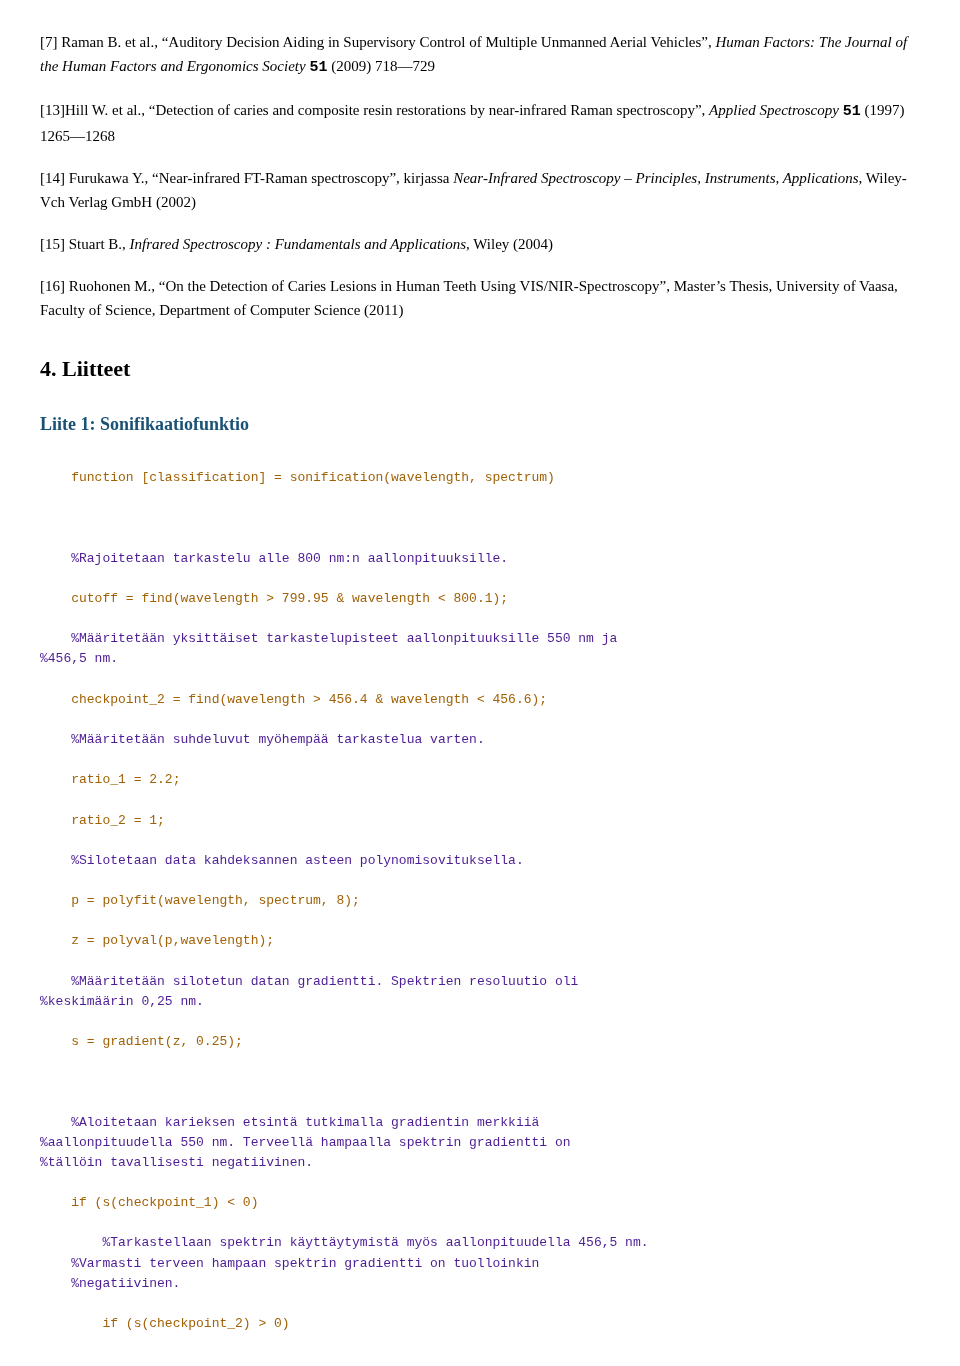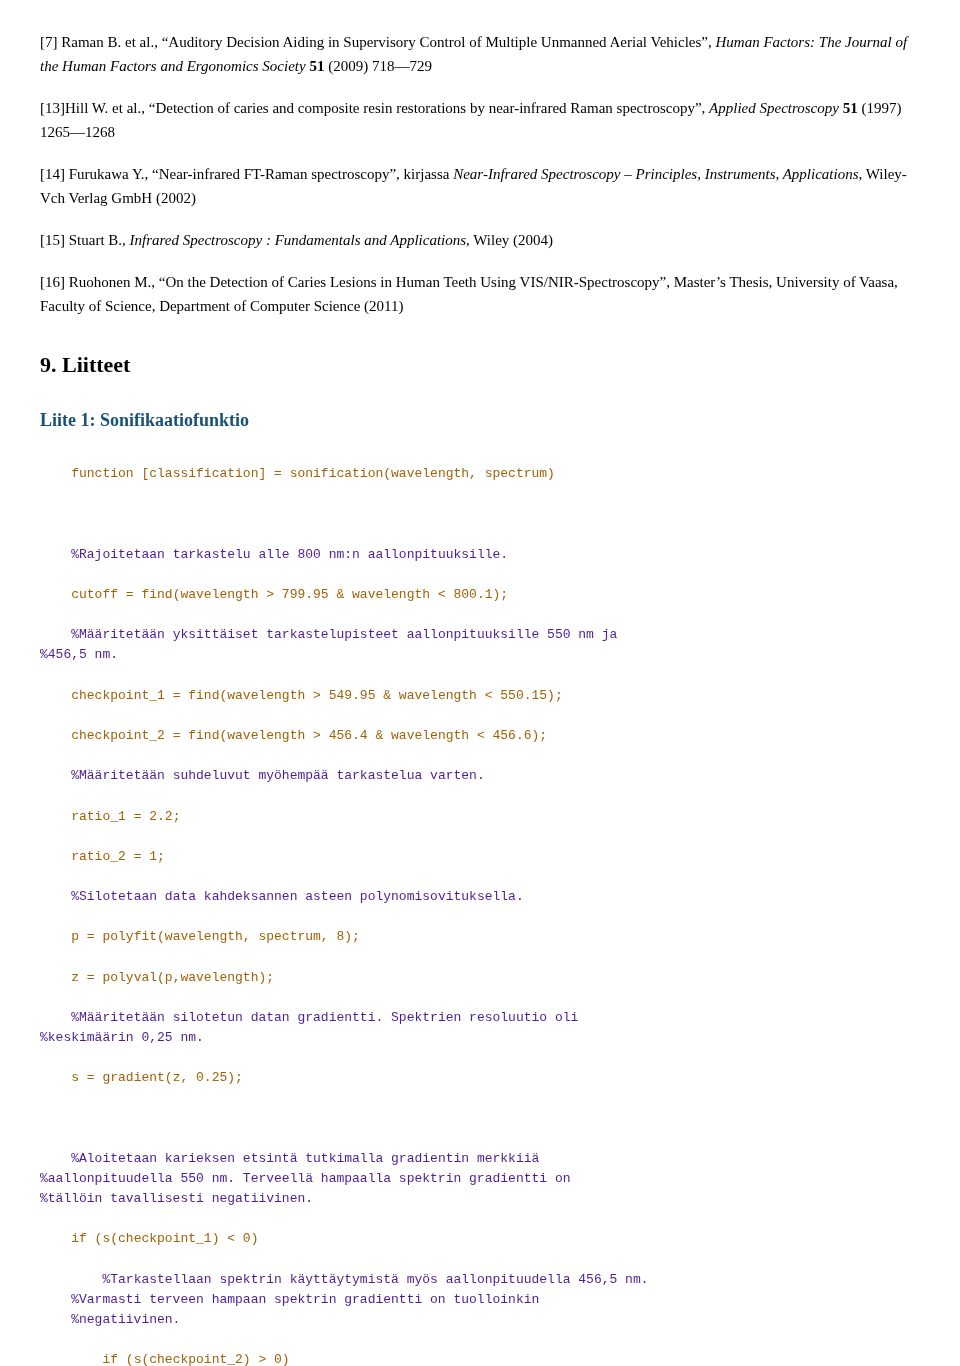--- a/index.html
+++ b/index.html
@@ -40,21 +40,21 @@
       color: #000;
       white-space: pre;
     }
     .code-comment {
       color: #4c1d95;
     }
     .code-normal {
       color: #a16207;
     }
     em { font-style: italic; }
-    strong { font-weight: bold; }
+    strong { font-weight: bold; font-family: Liberation Mono, monospace; }
   </style>
 </head>
 <body>
 
 <div>
 
   <div class="ref-block">
     <p>
       <span>[7]</span>
       <span>Raman B. et al.,</span>
@@ -85,37 +85,35 @@
 
   <div class="ref-block">
     <p>
       <span>[16] Ruohonen M., “On the Detection of Caries Lesions in Human Teeth Using VIS/NIR-Spectroscopy”, Master’s Thesis, University of Vaasa, Faculty of Science, Department of Computer Science (2011)</span>
     </p>
   </div>
 
 </div>
 
 <div>
-  <div class="section-heading">9. Liitteet</div>
+  <div class="section-heading">4. Liitteet</div>
 
   <div class="subsection-heading">Liite 1: Sonifikaatiofunktio</div>
 
   <div class="code-block">
     <span class="code-normal">function [classification] = sonification(wavelength, spectrum)
 </span>
     <span class="code-blank">
 </span>
     <span class="code-comment">%Rajoitetaan tarkastelu alle 800 nm:n aallonpituuksille.
 </span>
     <span class="code-normal">cutoff = find(wavelength &gt; 799.95 &amp; wavelength &lt; 800.1);
 </span>
     <span class="code-comment">%Määritetään yksittäiset tarkastelupisteet aallonpituuksille 550 nm ja
 %456,5 nm.
-</span>
-    <span class="code-normal">checkpoint_1 = find(wavelength &gt; 549.95 &amp; wavelength &lt; 550.15);
 </span>
     <span class="code-normal">checkpoint_2 = find(wavelength &gt; 456.4 &amp; wavelength &lt; 456.6);
 </span>
     <span class="code-comment">%Määritetään suhdeluvut myöhempää tarkastelua varten.
 </span>
     <span class="code-normal">ratio_1 = 2.2;
 </span>
     <span class="code-normal">ratio_2 = 1;
 </span>
     <span class="code-comment">%Silotetaan data kahdeksannen asteen polynomisovituksella.

